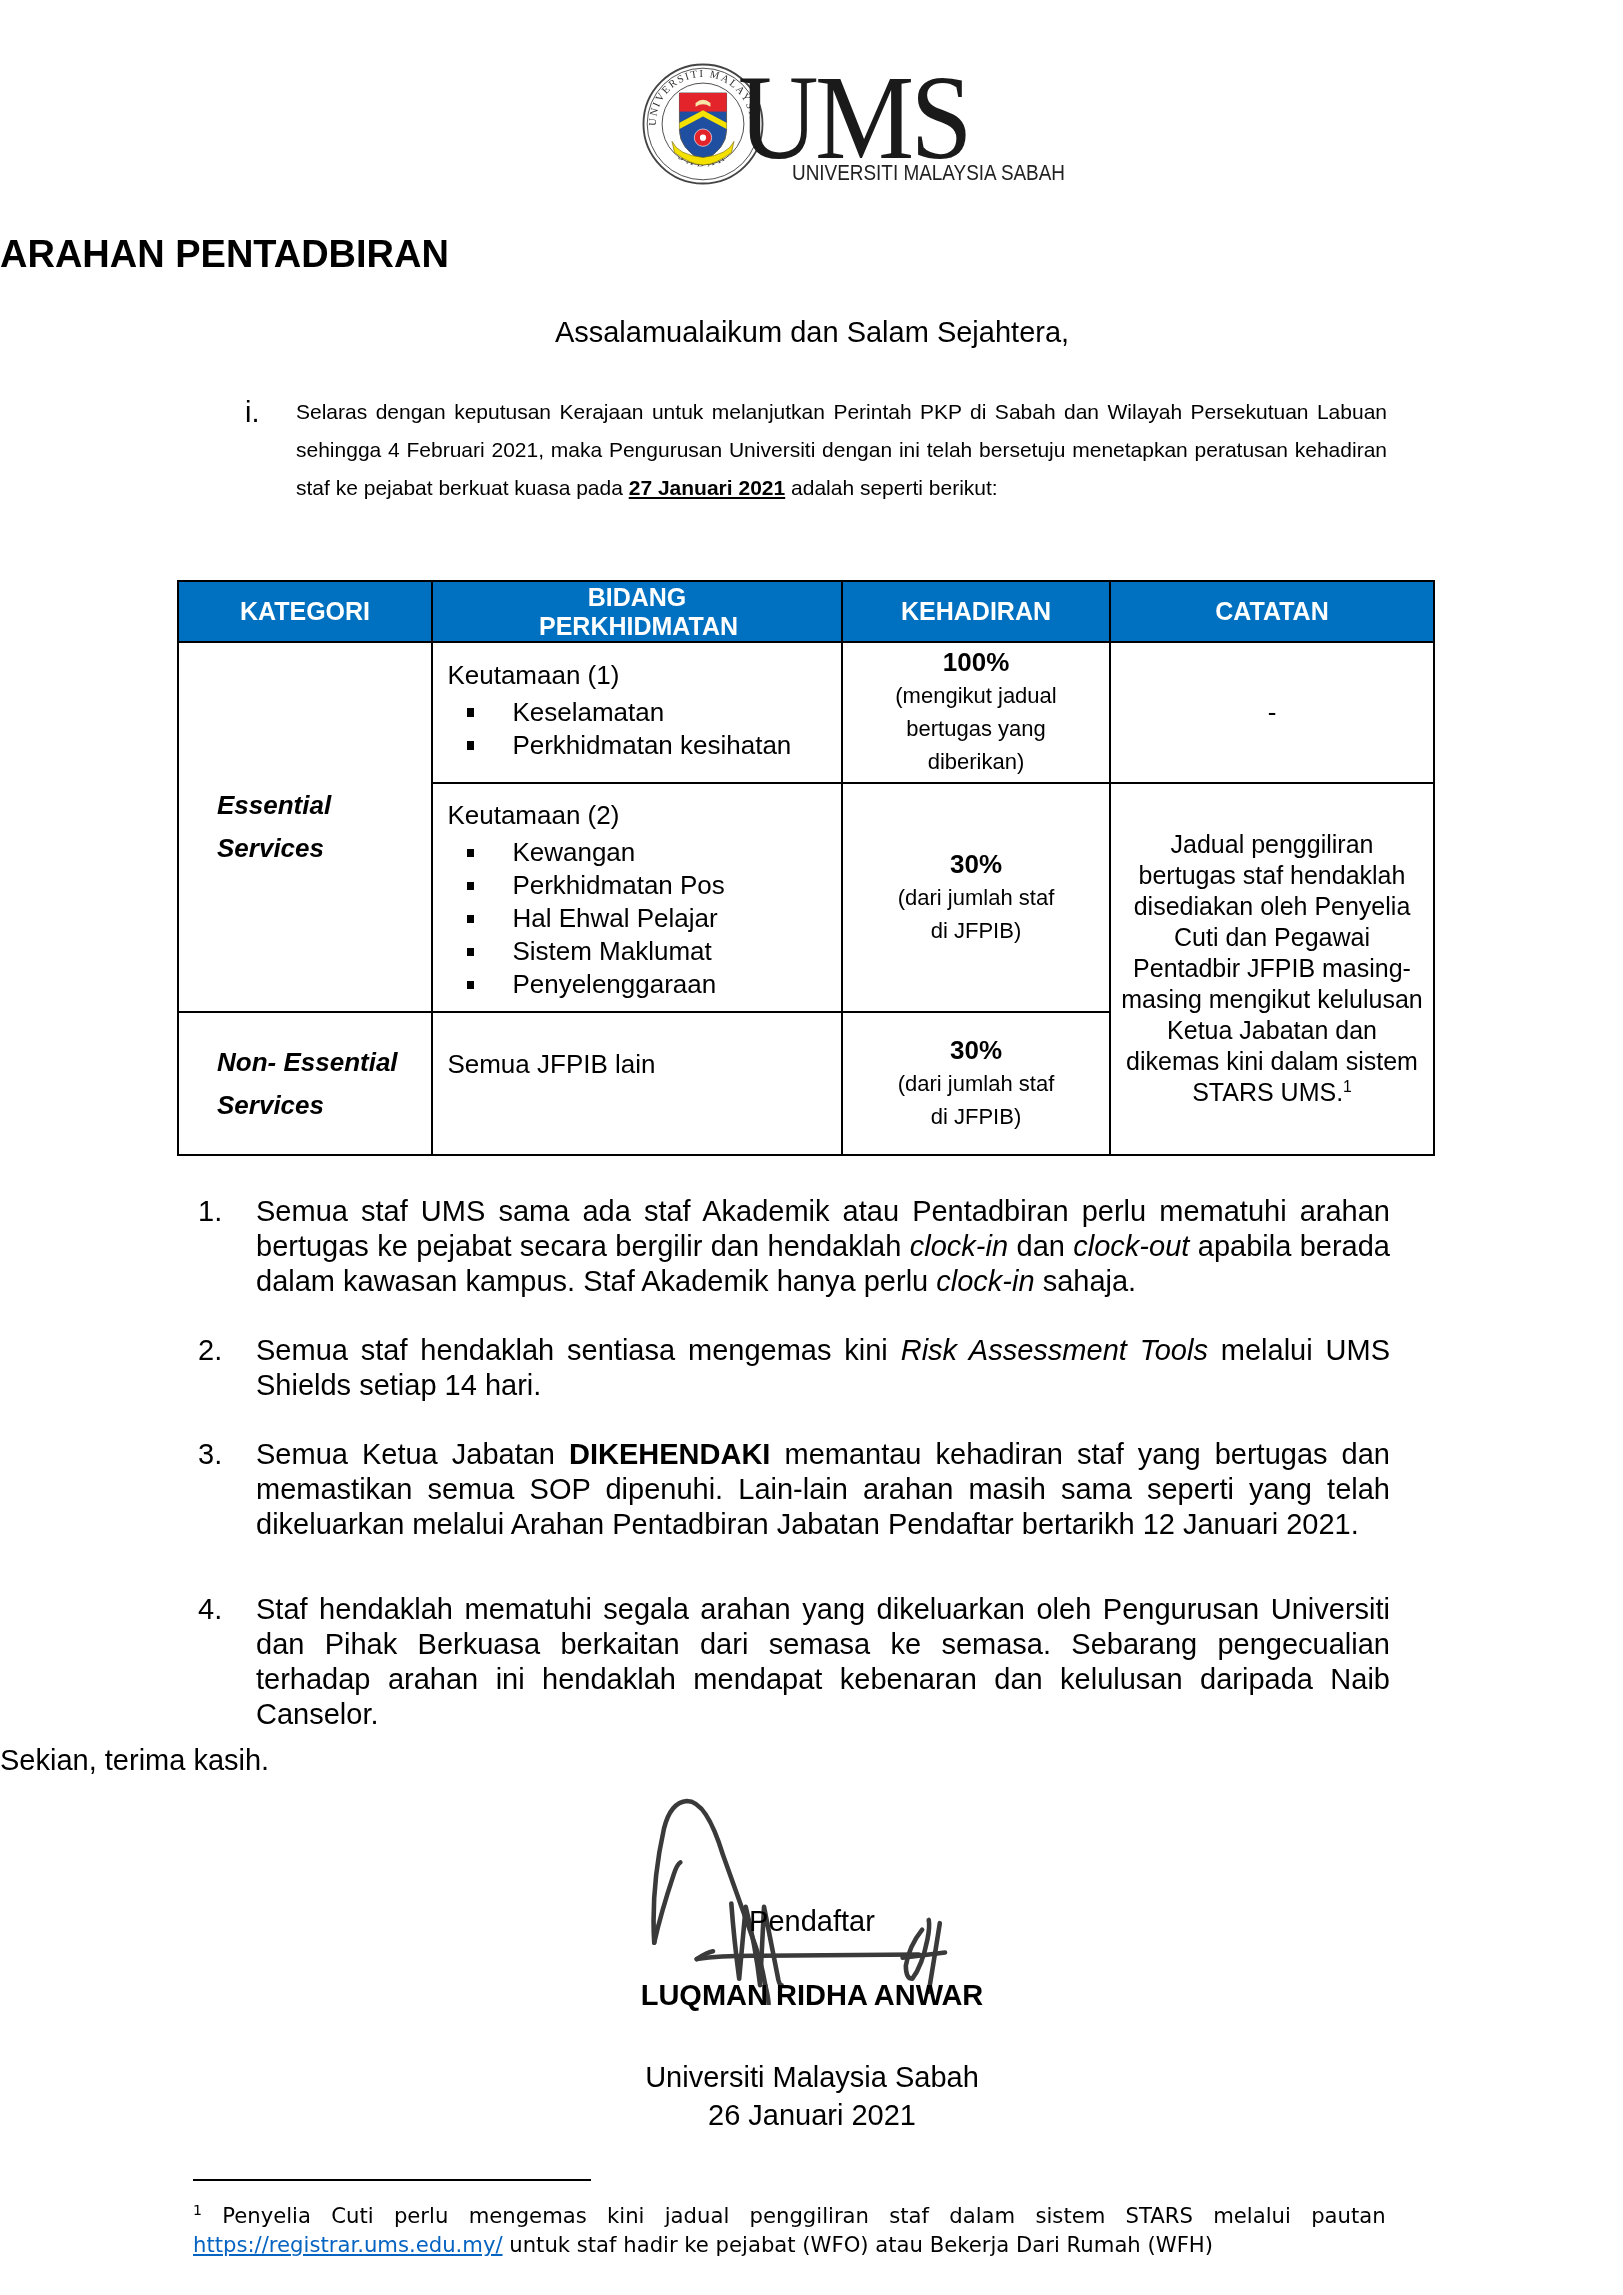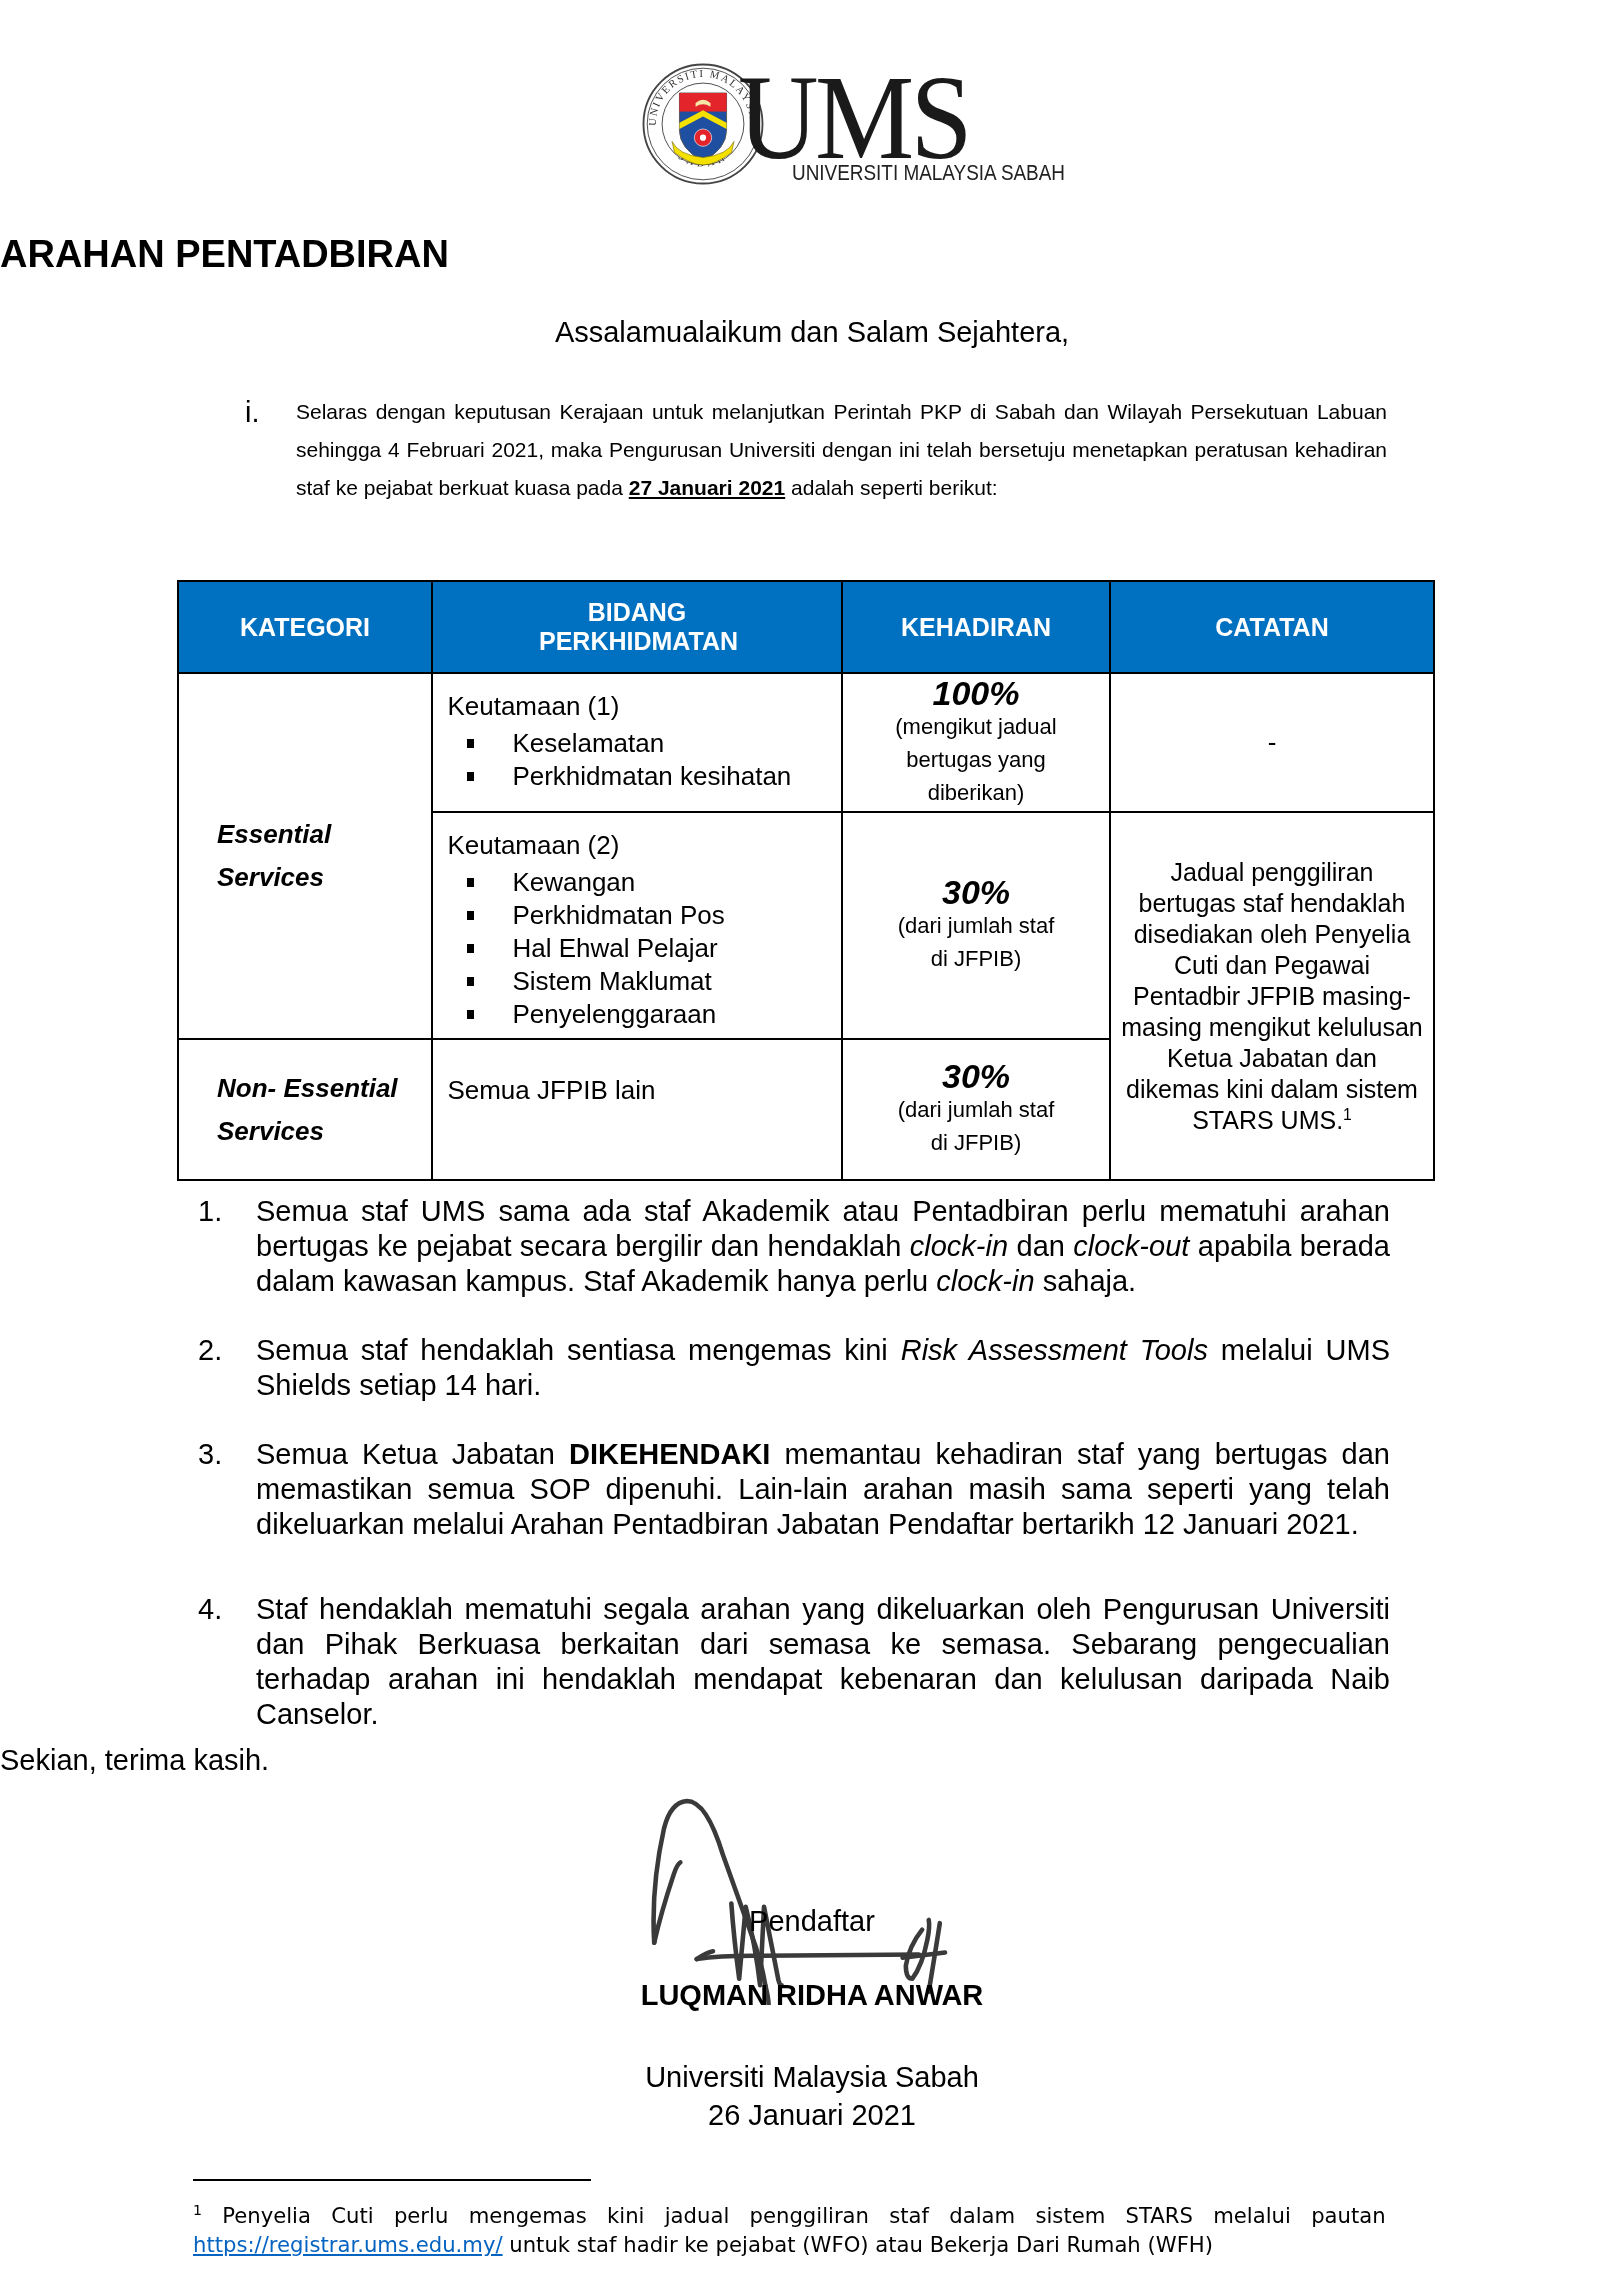--- a/index.html
+++ b/index.html
@@ -25,21 +25,21 @@
   #table { left:177px; top:580px; width:1256px; height:572px; }
   table.att { border-collapse:collapse; width:1256px; height:576px; table-layout:fixed; font-size:26px; }
   table.att td, table.att th { border:2.6px solid #000; padding:0; vertical-align:middle; }
   table.att th { background:#0070C0; color:#fff; font-weight:bold; font-size:25px; line-height:29px; text-align:center; height:59px; }
   .c-kat { font-weight:bold; font-style:italic; padding-left:38px !important; font-size:26px; line-height:43px; }
   .c-bid { padding-left:14.4px !important; font-size:26px; line-height:33px; vertical-align:top !important; padding-top:15.7px !important; }
   .c-bid ul { list-style:none; margin:4px; padding:0; }
   .c-bid li { position:relative; padding-left:61px; }
   .c-bid li .bullet { position:absolute; left:15.7px; top:12.4px; width:7.2px; height:8.5px; background:#000; }
   .c-keh { text-align:center; line-height:25px; }
-  .c-keh .pct { font-weight:bold; font-size:34px; line-height:33px; display:block;font-style:italic; }
+  .c-keh .pct { font-weight:bold; font-size:26px; line-height:33px; display:block; }
   .c-keh .sub { font-size:22px; line-height:33px; display:block; }
   .c-cat { text-align:center; font-size:25px; line-height:31px; padding:0 9.2px !important; }
   .dash { font-size:26px; }
   sup { font-size:15.7px; line-height:0; vertical-align:super; }
 
   
   .num { font-size:29px; line-height:35px; }
   .item-num { left:198px; }
   .item-text { left:256px; width:1134px; text-align:justify; }
   .item-text i { font-style:italic; }
@@ -100,21 +100,21 @@
     <colgroup>
       <col style="width:254px">
         <col style="width:410px">
         <col style="width:268px">
         <col style="width:324px">
     </colgroup>
     <thead>
       <tr>
         <th>KATEGORI</th>
         <th>
-            <div style="width:196px;margin:16px auto">BIDANG PERKHIDMATAN</div>
+            <div style="width:196px;margin:0 auto">BIDANG PERKHIDMATAN</div>
           </th>
         <th>KEHADIRAN</th>
         <th>CATATAN</th>
       </tr>
     </thead>
     <tbody>
       <tr style="height:139px">
         <td rowspan="2" class="c-kat">
             <div style="width:144px">Essential Services</div>
           </td>

